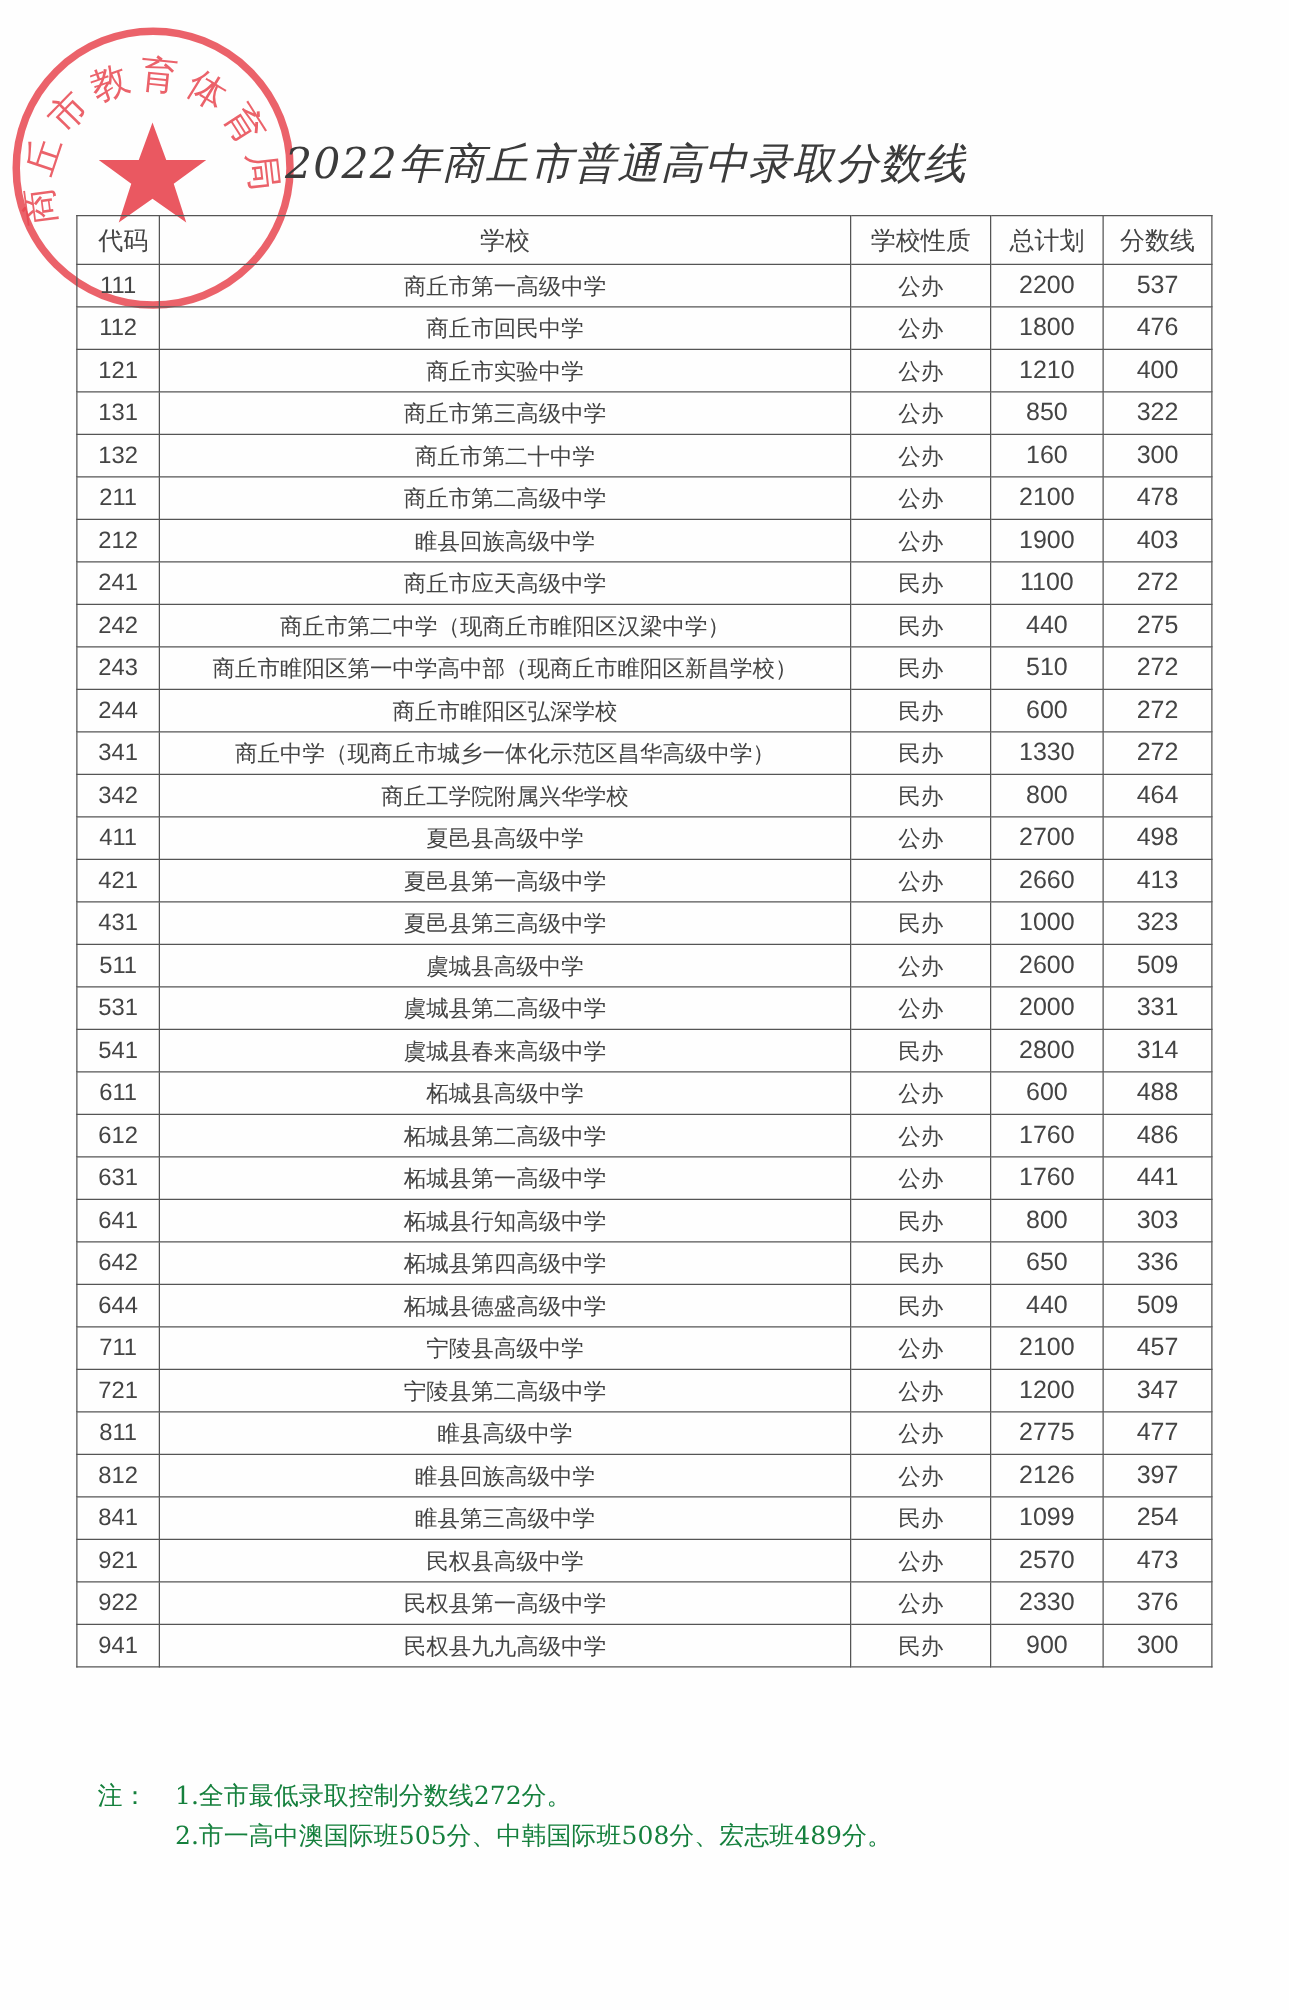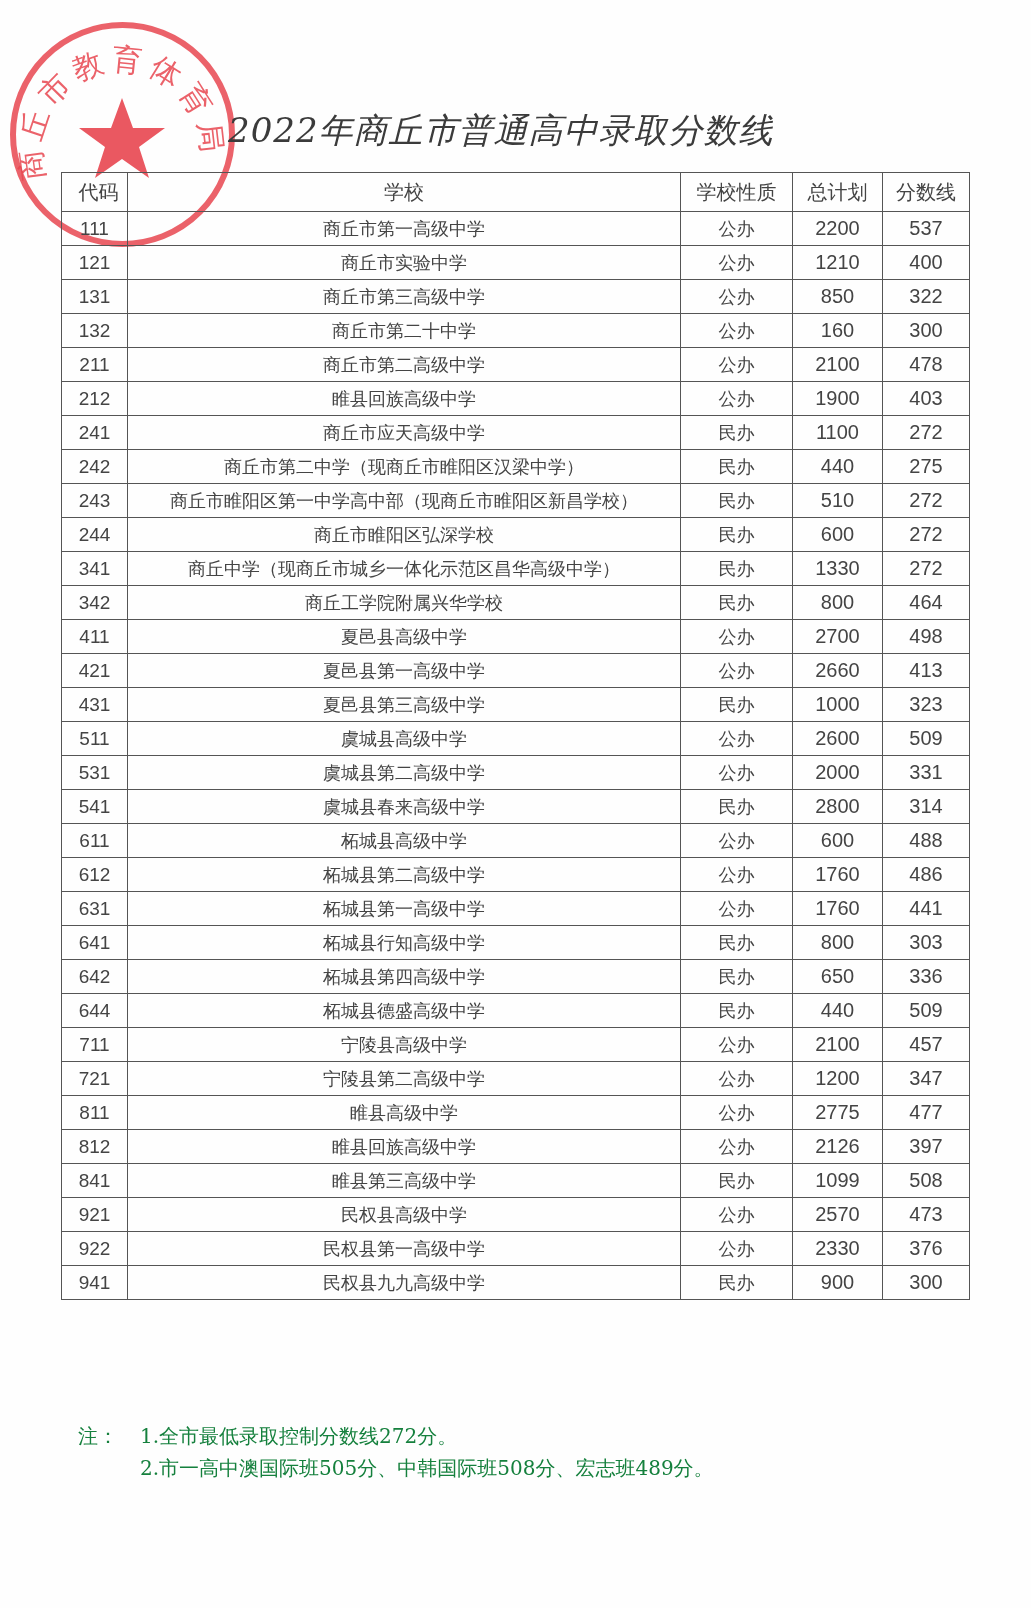--- a/index.html
+++ b/index.html
@@ -73,20 +73,27 @@
   </thead>
   <tbody id="rows">
       <tr>
         <td class="code">111</td>
         <td class="school">商丘市第一高级中学</td>
         <td class="type">公办</td>
         <td class="num">2200</td>
         <td class="num">537</td>
       </tr>
       <tr>
+        <td class="code">112</td>
+        <td class="school">商丘市回民中学</td>
+        <td class="type">公办</td>
+        <td class="num">1800</td>
+        <td class="num">476</td>
+      </tr>
+      <tr>
         <td class="code">121</td>
         <td class="school">商丘市实验中学</td>
         <td class="type">公办</td>
         <td class="num">1210</td>
         <td class="num">400</td>
       </tr>
       <tr>
         <td class="code">131</td>
         <td class="school">商丘市第三高级中学</td>
         <td class="type">公办</td>
@@ -266,21 +273,21 @@
         <td class="school">睢县回族高级中学</td>
         <td class="type">公办</td>
         <td class="num">2126</td>
         <td class="num">397</td>
       </tr>
       <tr>
         <td class="code">841</td>
         <td class="school">睢县第三高级中学</td>
         <td class="type">民办</td>
         <td class="num">1099</td>
-        <td class="num">508</td>
+        <td class="num">254</td>
       </tr>
       <tr>
         <td class="code">921</td>
         <td class="school">民权县高级中学</td>
         <td class="type">公办</td>
         <td class="num">2570</td>
         <td class="num">473</td>
       </tr>
       <tr>
         <td class="code">922</td>

